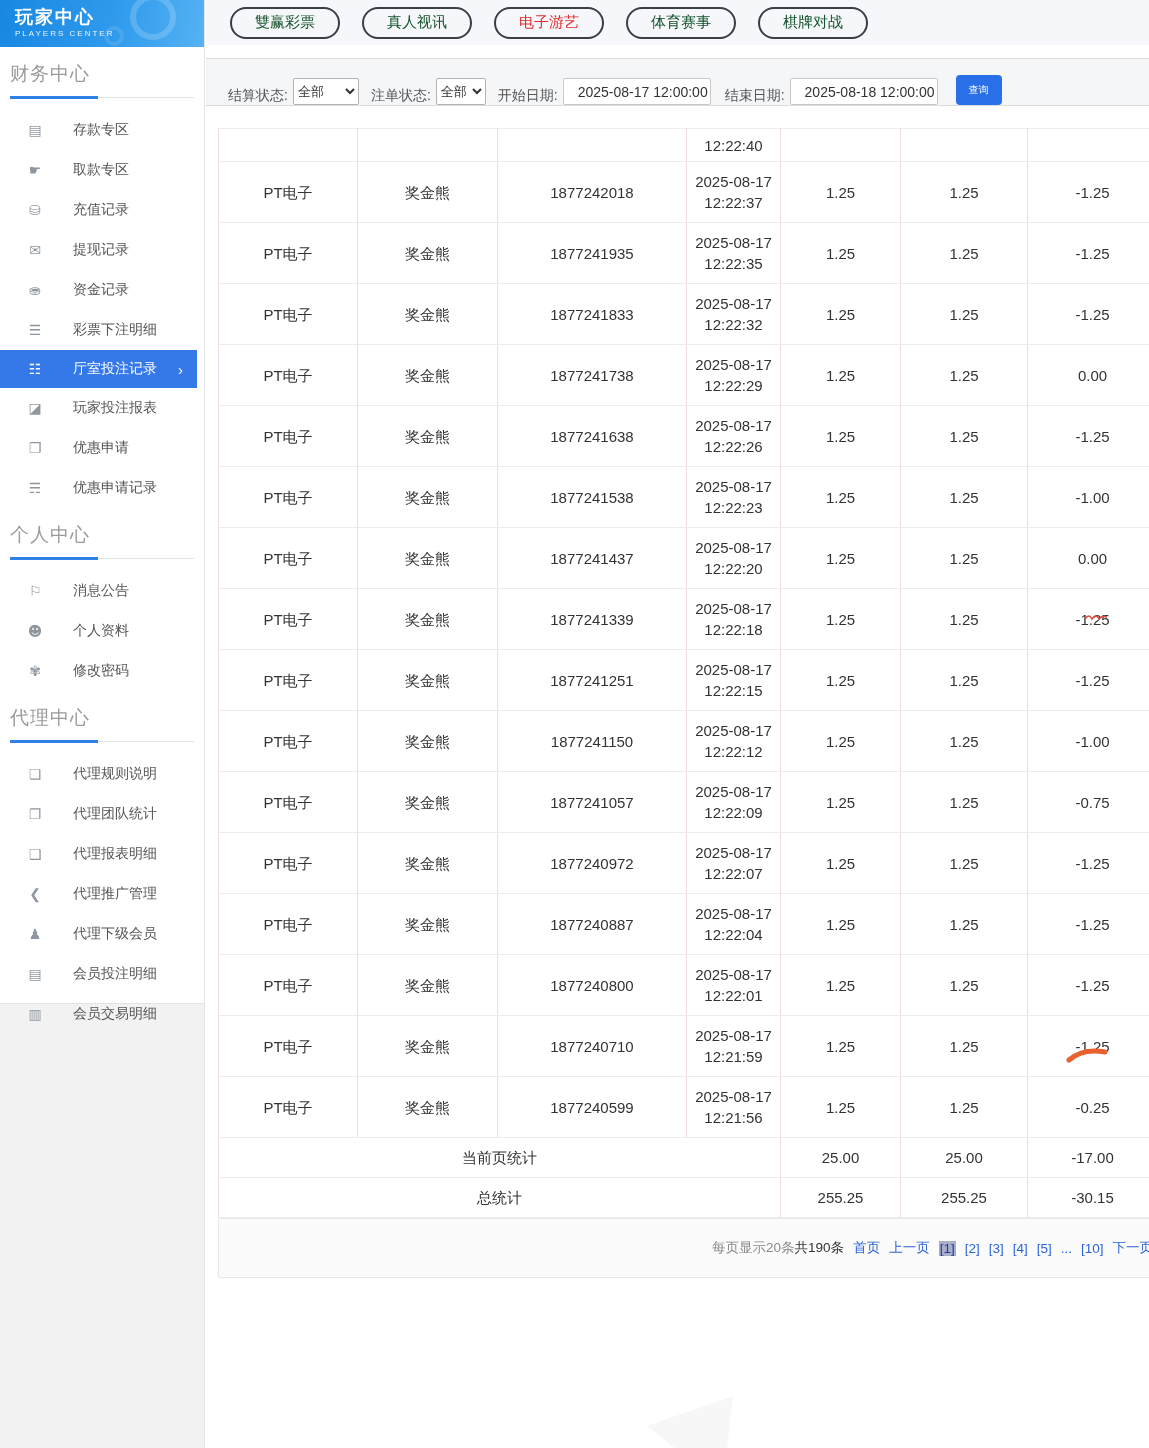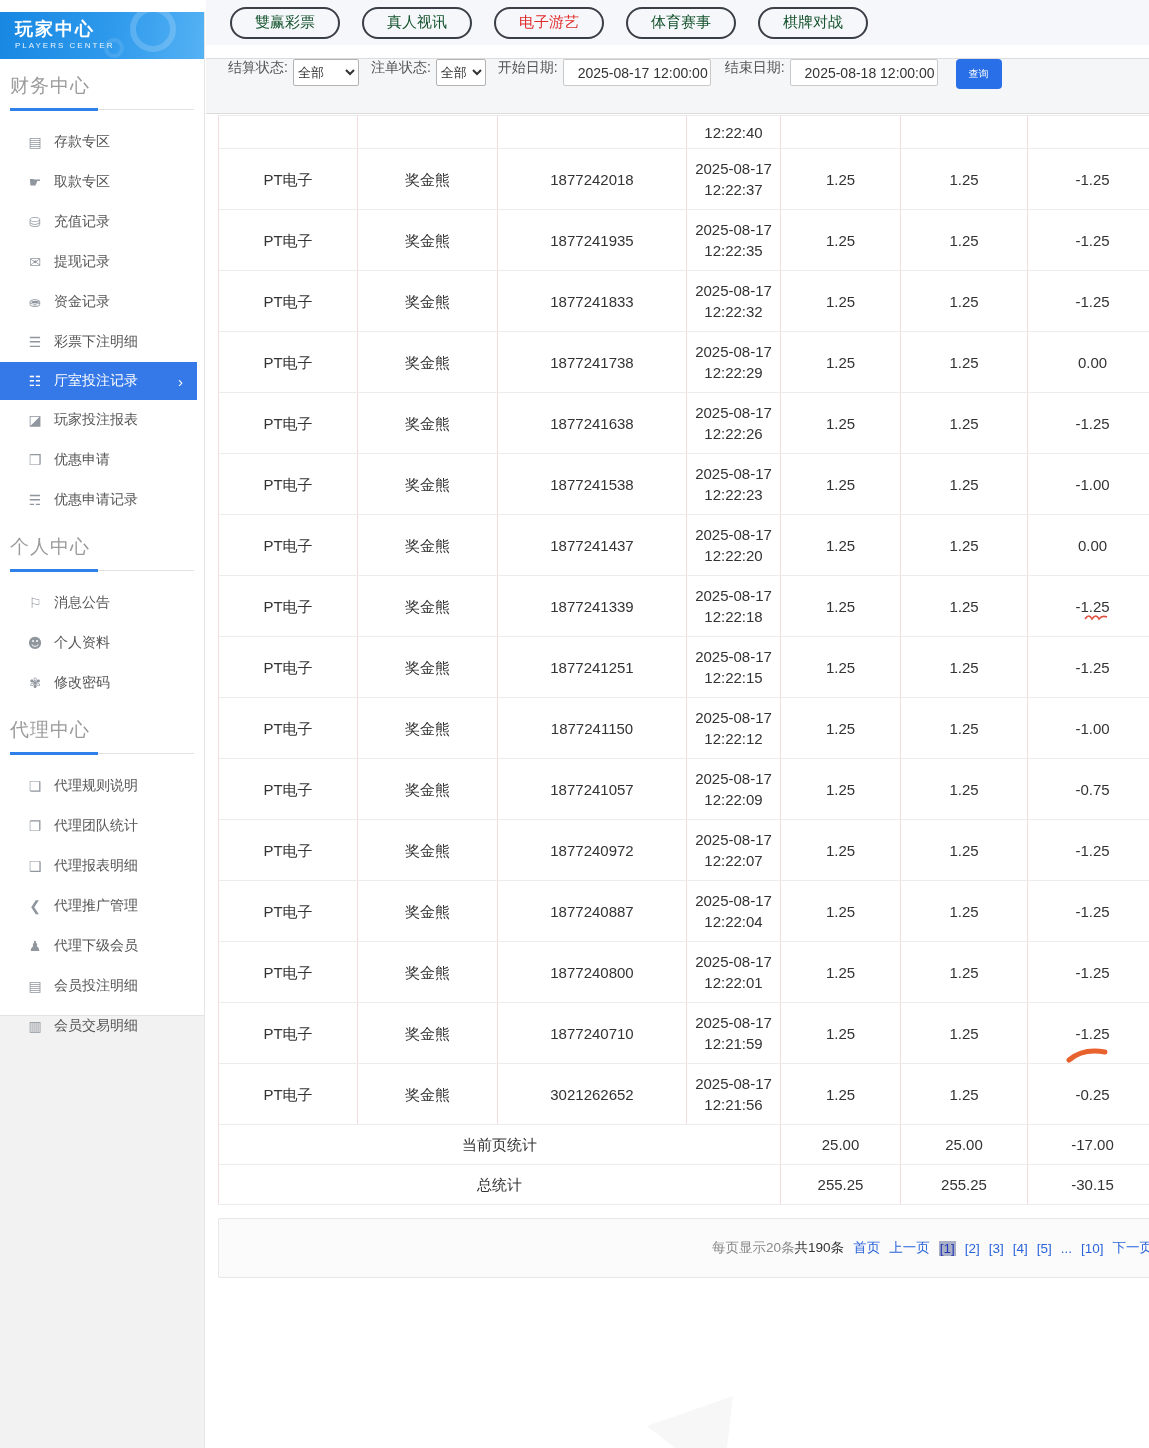--- a/index.html
+++ b/index.html
@@ -1,67 +1,67 @@
 <!DOCTYPE html>
 <html><head>
 <meta charset="utf-8">
 <style>
   * { margin:0; padding:0; box-sizing:border-box; }
   html,body { width:1149px; height:1448px; background:#ffffff;
     font-family:"Liberation Sans","DejaVu Sans",sans-serif; color:#333; }
   body { position:relative; overflow:hidden; }
 
   
-  .sidebar { position:absolute; left:0; top:12px; width:205px; height:1004px;
+  .sidebar { position:absolute; left:0; top:0; width:205px; height:1004px;
     background:#fff; border-right:1px solid #e6e6e6; border-bottom:1px solid #e3e3e3; z-index:5; }
   .sidebar-below { position:absolute; left:0; top:1004px; width:205px; height:444px;
     background:#f2f2f2; border-right:1px solid #e6e6e6; }
   .side-header { position:relative; height:47px; overflow:hidden;
     background:linear-gradient(100deg,#1787e2 0%,#2f9aec 55%,#55b2f4 100%); padding:6px 0 0 15px; }
   .side-title { color:#fff; font-size:18px; font-weight:bold; letter-spacing:2px; line-height:22px; }
   .side-sub { color:#eaf4ff; font-size:8px; letter-spacing:2px; line-height:11px; }
   .deco-circle { position:absolute; border-radius:50%; border:6px solid rgba(255,255,255,.18); }
   .deco-c1 { width:46px; height:46px; right:28px; top:-6px; }
   .deco-c2 { width:20px; height:20px; right:80px; top:26px; border-width:4px; opacity:.6; }
   .section-header { font-size:19px; color:#9b9b9b; padding:14px 10px 0 10px; letter-spacing:1px; }
   .section-line { position:relative; height:1px; background:#e2e2e2; margin:10px 10px 12px 10px; }
   .section-line::after { content:""; position:absolute; left:0; top:-1px; width:88px; height:3px; background:#2f80e8; }
   .side-item { position:relative; height:40px; display:flex; align-items:center; color:#555;
     font-size:14px; cursor:pointer; }
   .side-item .icon { position:absolute; left:26px; width:18px; text-align:center;
     color:#8f969e; font-size:14px; font-family:"DejaVu Sans",sans-serif; }
-  .side-item .lbl { padding-left:54px; }
+  .side-item .lbl { padding-left:73px; }
   .side-item.active { background:#3578e8; color:#fff; height:38px; width:197px; }
   .side-item.active .icon { color:#fff; }
   .side-item .chev { display:none; }
   .side-item.active .chev { display:block; position:absolute; right:14px; color:#fff; font-size:15px; }
 
   
   .tab-strip { position:absolute; left:206px; top:0; width:943px; height:45px; background:#f6f7fa;
     display:flex; align-items:center; gap:22px; padding-left:24px; }
   .pill { height:32px; padding:0 23px; display:flex; align-items:center; background:transparent;
     border:2px solid #3a3f47; border-radius:17px; font-size:15px; color:#14532d; cursor:pointer; white-space:nowrap; }
   .pill.active { color:#e02a2a; }
 
   
-  .filter-strip { position:absolute; left:206px; top:58px; width:943px; height:56px; background:#f5f6f8;
+  .filter-strip { position:absolute; left:206px; top:58px; width:943px; height:48px; background:#f5f6f8;
     border-top:1px solid #dcdcdc; border-bottom:1px solid #dcdcdc;
-    display:flex; align-items:flex-start; padding-left:22px; font-size:14px; color:#555; white-space:nowrap; }
+    display:flex; align-items:flex-end; padding-left:22px; font-size:14px; color:#555; white-space:nowrap; }
   .filter-strip label { margin-right:5px; }
   .filter-strip select { height:27px; border:1px solid #b3b3b3; background:#fff; font-size:13px;
     color:#333; margin-right:12px; border-radius:2px; }
   .sel-settle { width:66px; }
   .sel-bet { width:50px; }
   .filter-strip input.date { width:148px; height:27px; border:1px solid #c9c9c9; background:#fff;
     font-size:14px; color:#333; padding-left:14px; margin-right:14px; border-radius:2px; }
   .btn-query { width:46px; height:30px; background:#2970e8; color:#fff; border:none; border-radius:4px;
     font-size:10px; margin-left:4px; cursor:pointer; }
 
   
-  .table-wrap { position:absolute; left:218px; top:115px; width:931px; height:1093px; overflow:hidden; }
+  .table-wrap { position:absolute; left:218px; top:128px; width:931px; height:1093px; overflow:hidden; }
   table.bets { border-collapse:collapse; table-layout:fixed; width:939px;
     border-top:1px solid #ececec; border-left:1px solid #f2dcdc; }
   table.bets td { border-right:1px solid #f2dcdc; border-bottom:1px solid #ececec;
     text-align:center; vertical-align:middle; font-size:15px; color:#333; line-height:21px; }
   tr.partial td { height:33px; }
   tr.bet-row td { height:61px; }
   tr.stat-row td { height:40px; }
   .c1{width:139px}.c2{width:140px}.c3{width:189px}.c4{width:94px}.c5{width:120px}.c6{width:127px}.c7{width:130px}
 
   
@@ -485,21 +485,21 @@
             <div>12:21:59</div>
           </td>
     <td>1.25</td>
     <td>1.25</td>
     <td>-1.25</td>
   </tr>
 
   <tr class="bet-row">
     <td>PT电子</td>
     <td>奖金熊</td>
-    <td>3021262652</td>
+    <td>1877240599</td>
     <td>
             <div>2025-08-17</div>
             <div>12:21:56</div>
           </td>
     <td>1.25</td>
     <td>1.25</td>
     <td>-0.25</td>
   </tr>
 </tbody>
     <tbody>

